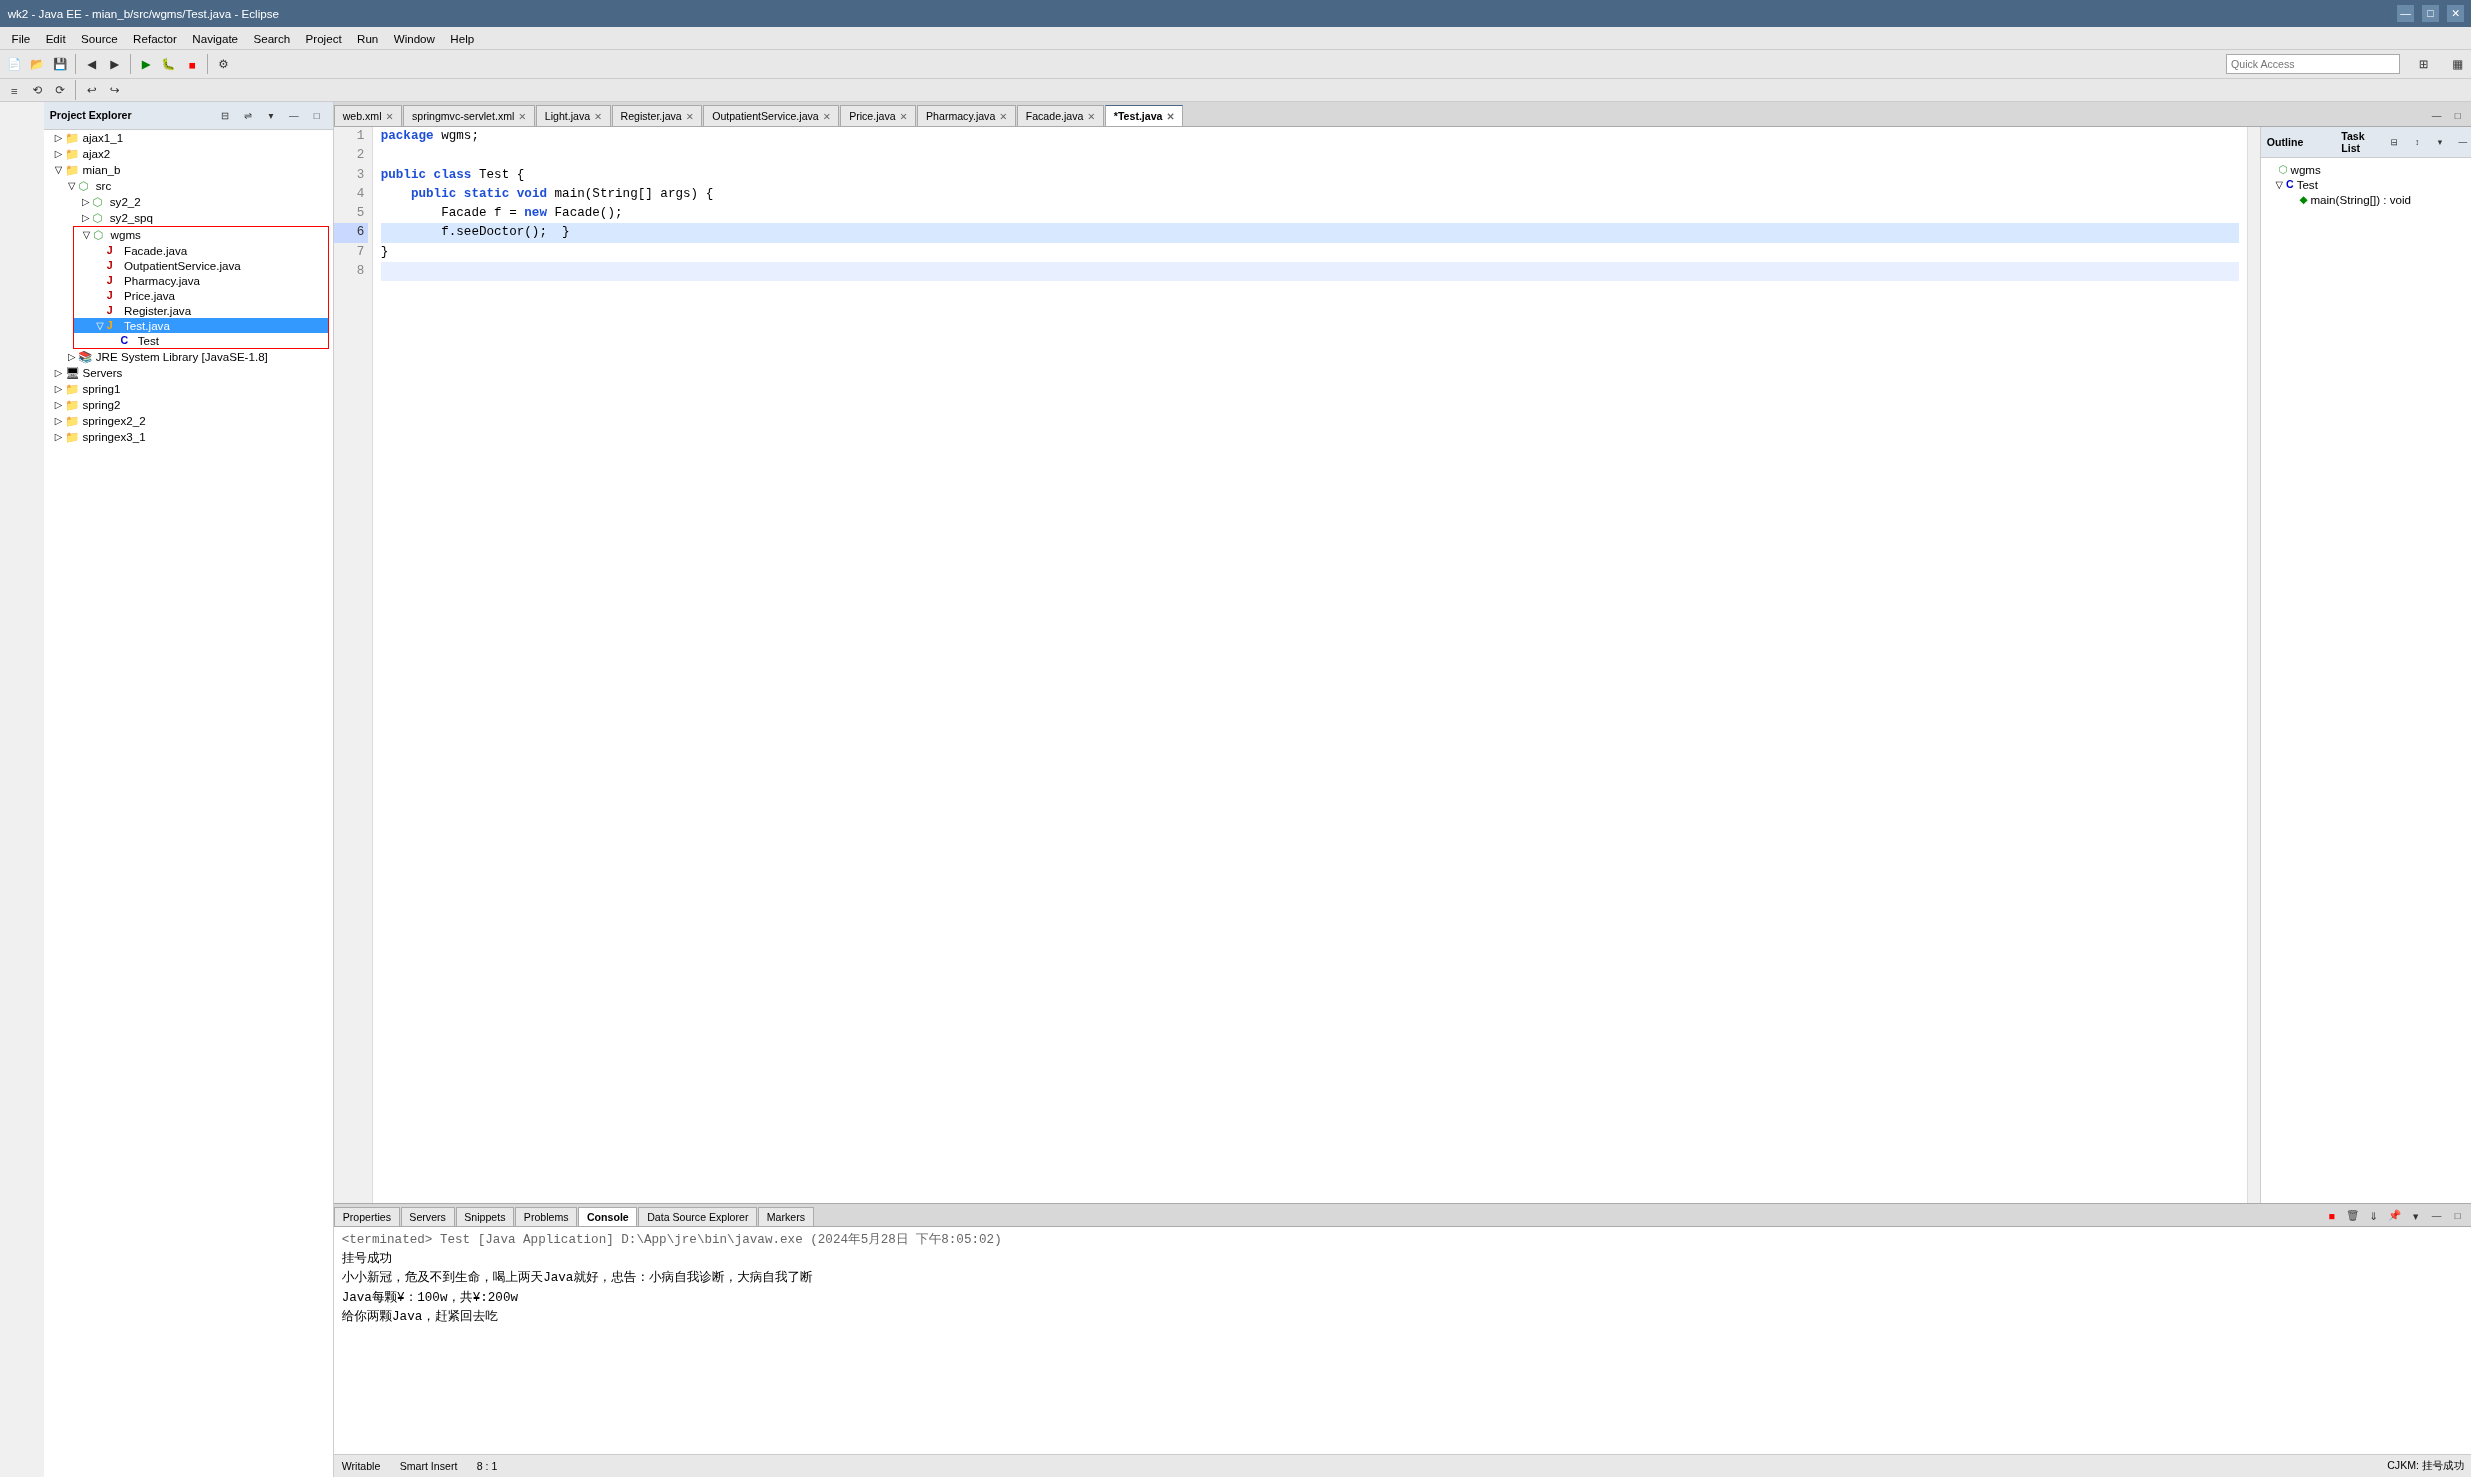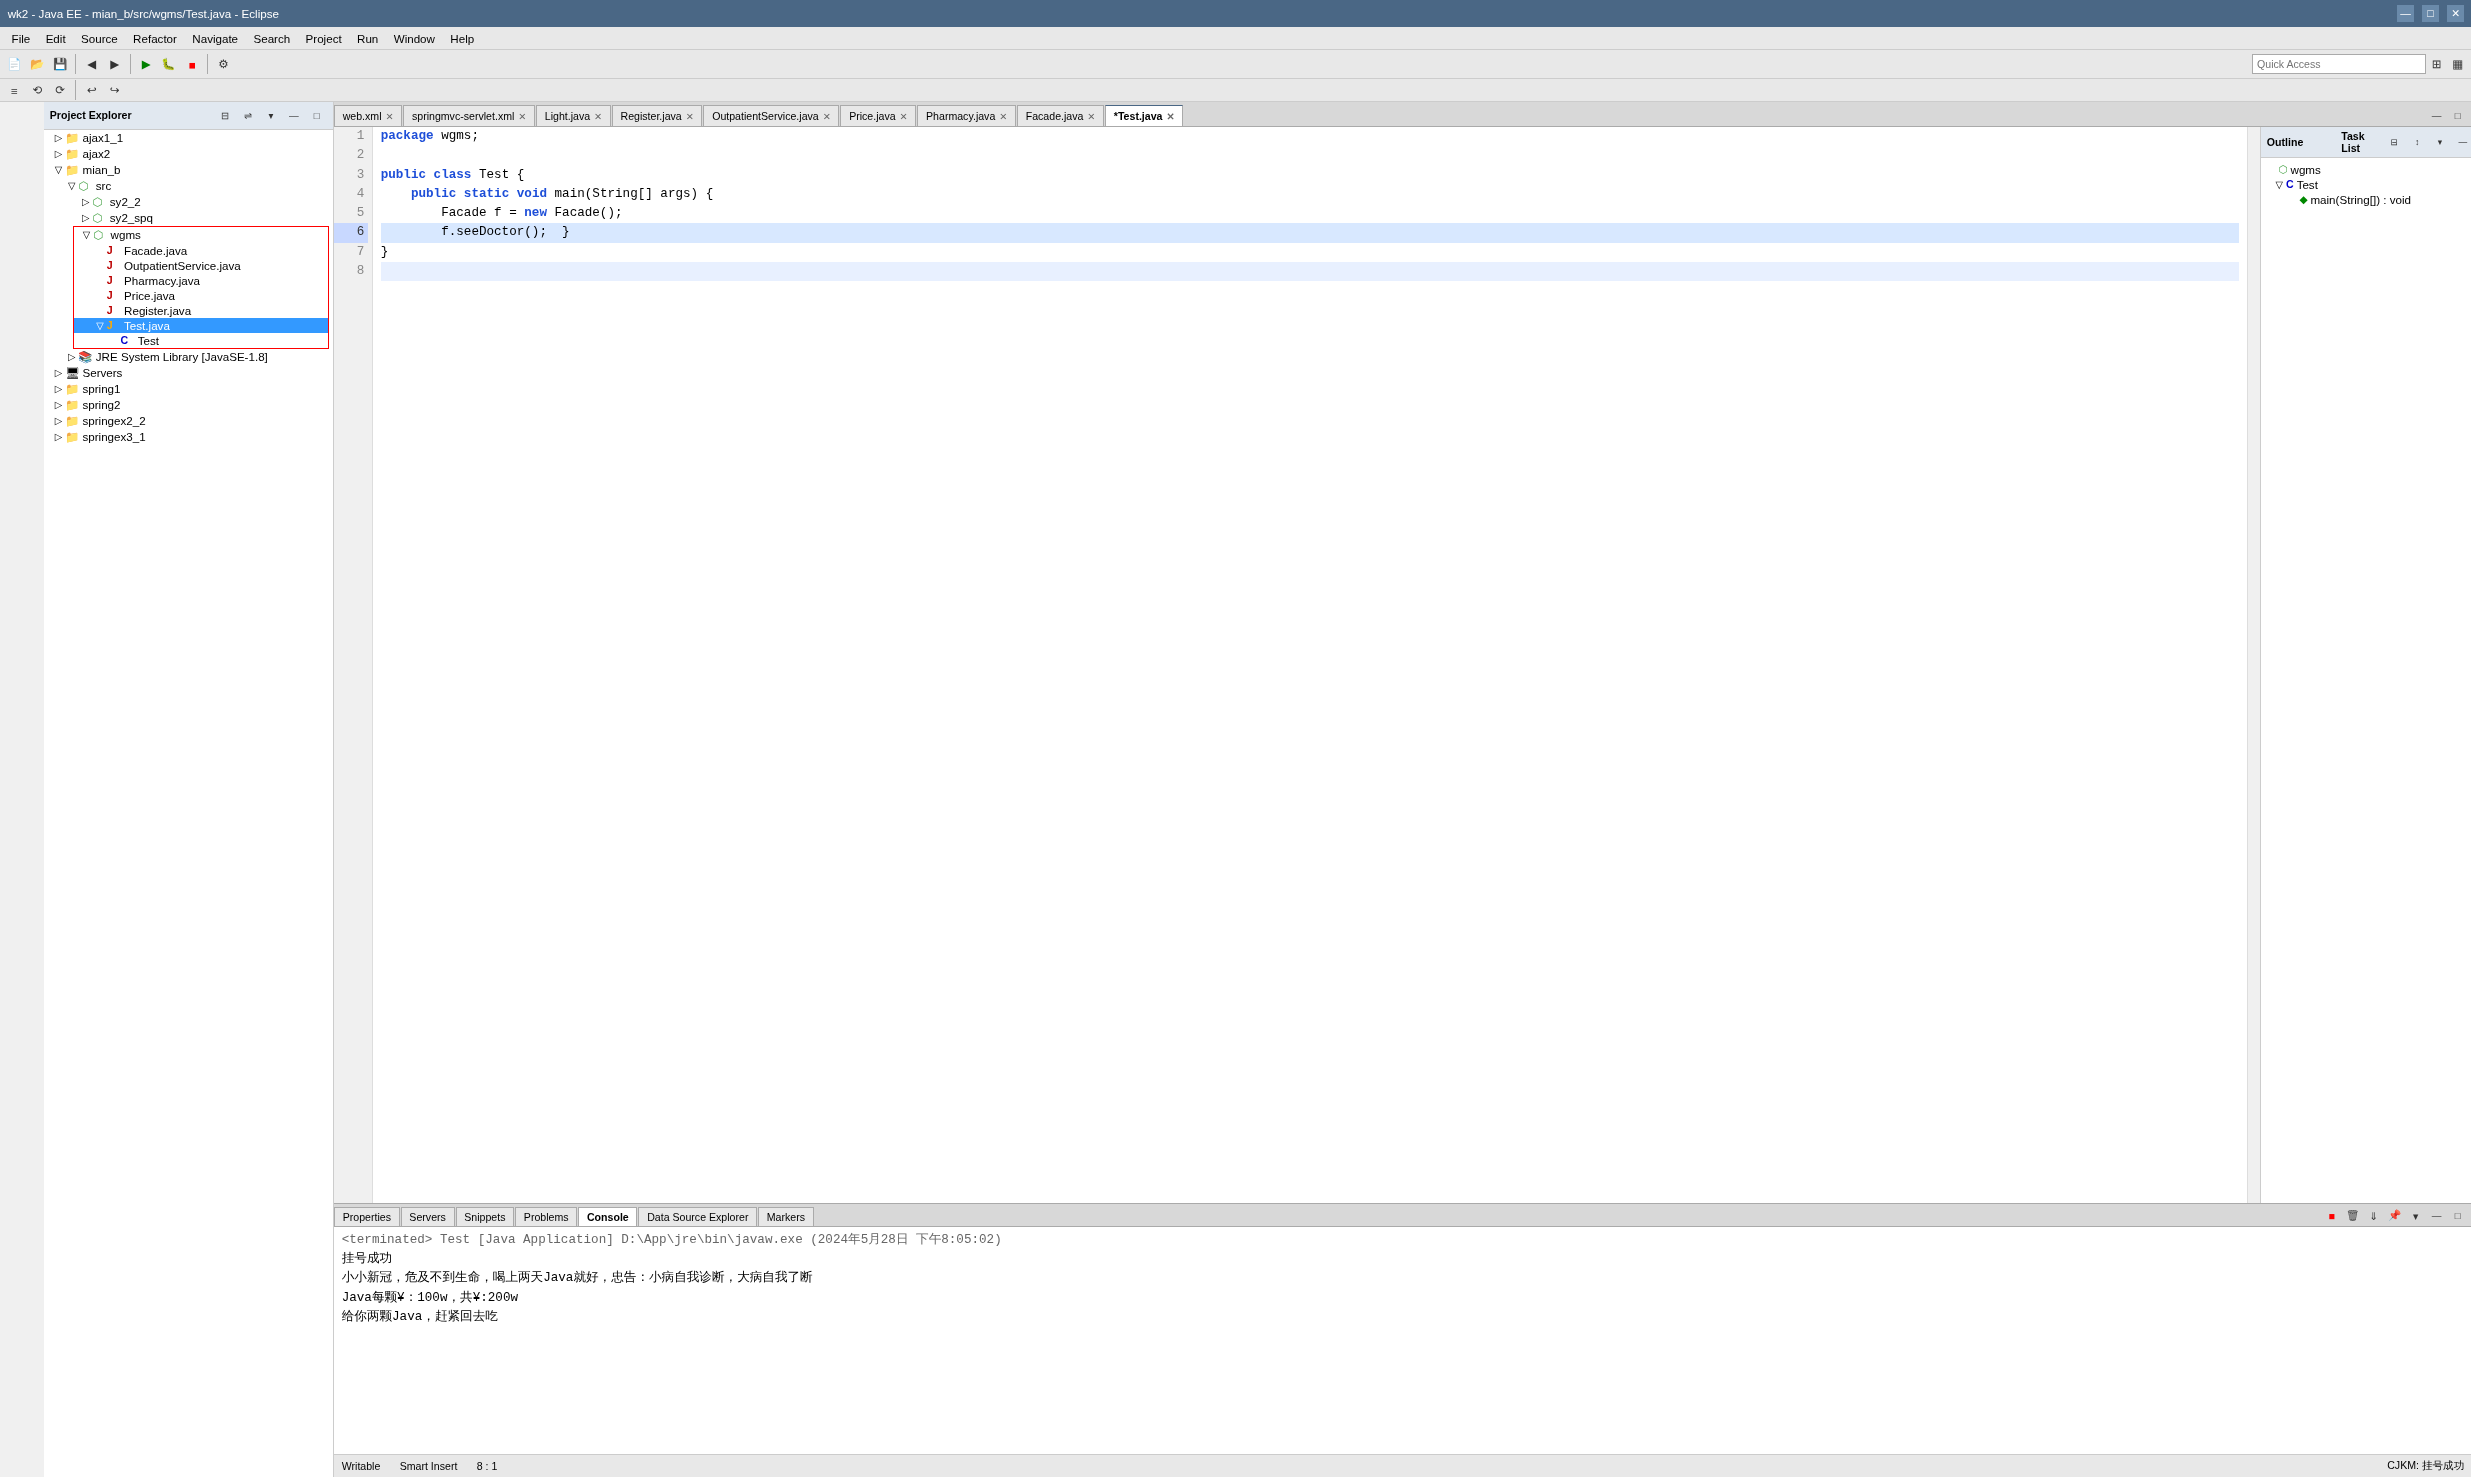--- a/index.html
+++ b/index.html
@@ -67,21 +67,21 @@
       cursor: pointer;
       font-size: 11.6px;
       display: flex; align-items: center; justify-content: center;
       color: #333;
     }
     .toolbar-sep { width: 1px; height: 19.3px; background: #aaa; margin: 0 2.9px; }
     .quick-access-area {
       margin-left: auto;
       display: flex;
       align-items: center;
-      gap: 0;
+      gap: 13px;
     }
     .quick-access-input {
       width: 174px;
       height: 19.3px;
       border: 1px solid #aaa;
       padding: 0 3.9px;
       font-size: 10.6px;
       background: #fff;
     }
 

